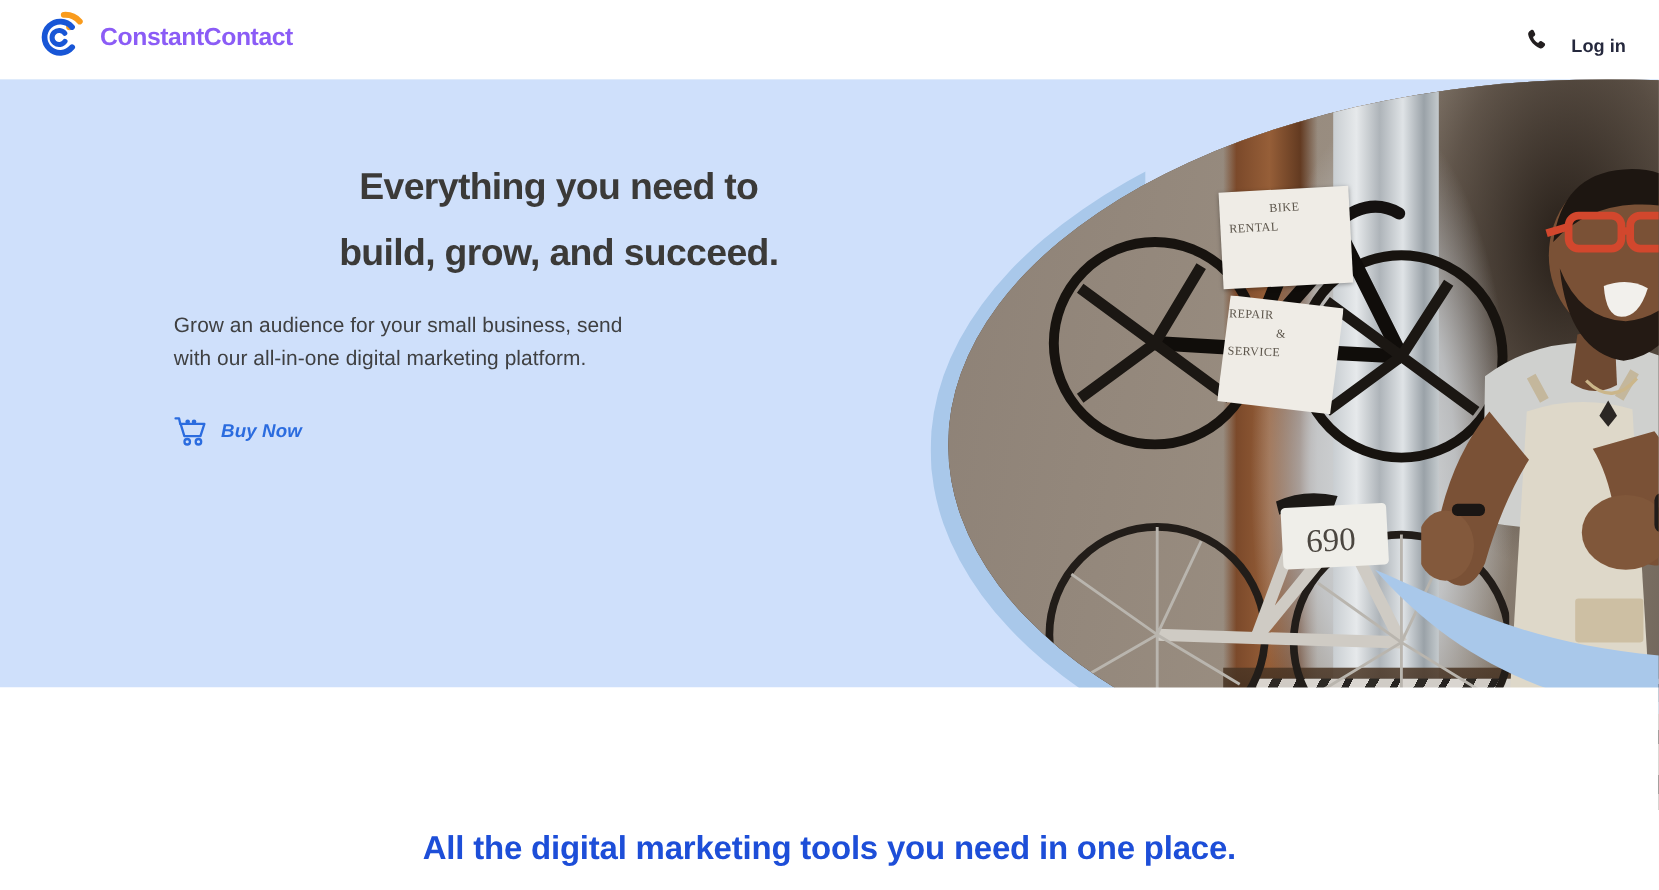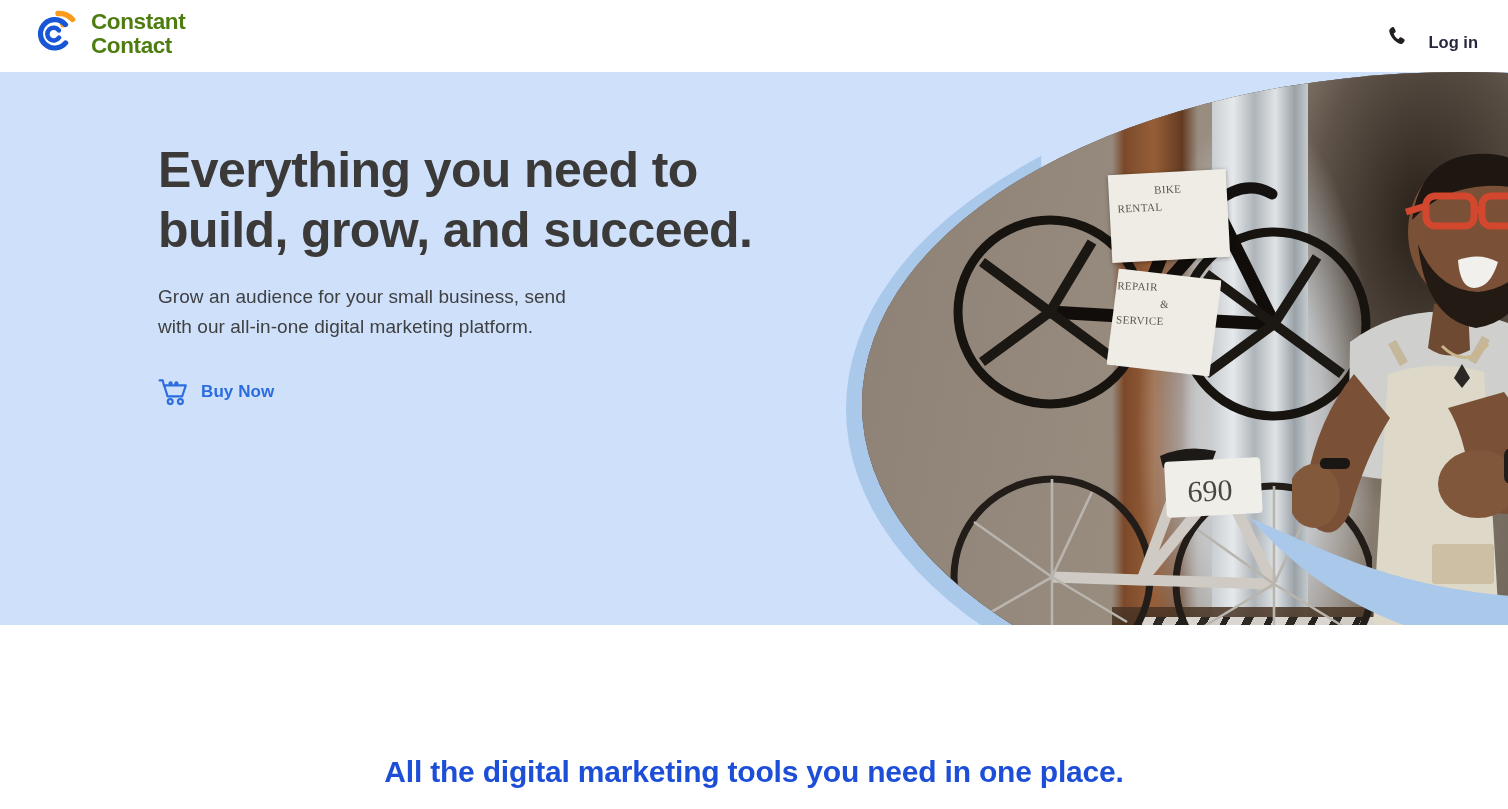--- a/index.html
+++ b/index.html
@@ -43,26 +43,26 @@
     gap: 9px;
     cursor: pointer;
   }
   .logo-mark {
     width: 50px; height: 50px;
     flex: 0 0 50px;
     position: relative;
   }
   .logo-text {
     display: flex;
-    flex-direction: column;
+    flex-direction: row;
     line-height: 1.08;
     font-weight: 700;
     font-size: 22.5px;
     letter-spacing: -0.4px;
-    color: #4d7c0f;
+    color: #8b5cf6;
   }
   .logo-text span { display: block; }
 
   .nav {
     position: absolute;
     left: 553px;
     top: 0;
     height: 72px;
     display: flex;
     align-items: center;
@@ -133,26 +133,27 @@
 
   .hero-copy {
     position: absolute;
     left: 158px;
     top: 68px;
     width: 700px;
     z-index: 20;
   }
 
   .hero-title {
-    font-size: 50px;
+    font-size: 34px;
     line-height: 60px;
     font-weight: 700;
     letter-spacing: -0.6px;
     color: #3b3a38;
     margin-bottom: 22px;
+    text-align: center;
   }
   .hero-title .l2 { display: block; }
 
   .hero-sub {
     font-size: 19px;
     line-height: 30px;
     color: #3f4042;
     letter-spacing: 0.05px;
     max-width: 515px;
   }
@@ -184,20 +185,21 @@
     margin-top: 36px;
     cursor: pointer;
     width: max-content;
   }
   .cart-icon { width: 30px; height: 28px; flex: 0 0 30px; }
   .buy-now-label {
     font-size: 17px;
     font-weight: 700;
     color: #2b6cdf;
     letter-spacing: 0.1px;
+    font-style: italic;
   }
 
   
   .hero-photo-clip {
     position: absolute;
     left: 862px;
     top: 0px;
     width: 1200px;
     height: 665px;
     border-radius: 50% / 50%;

